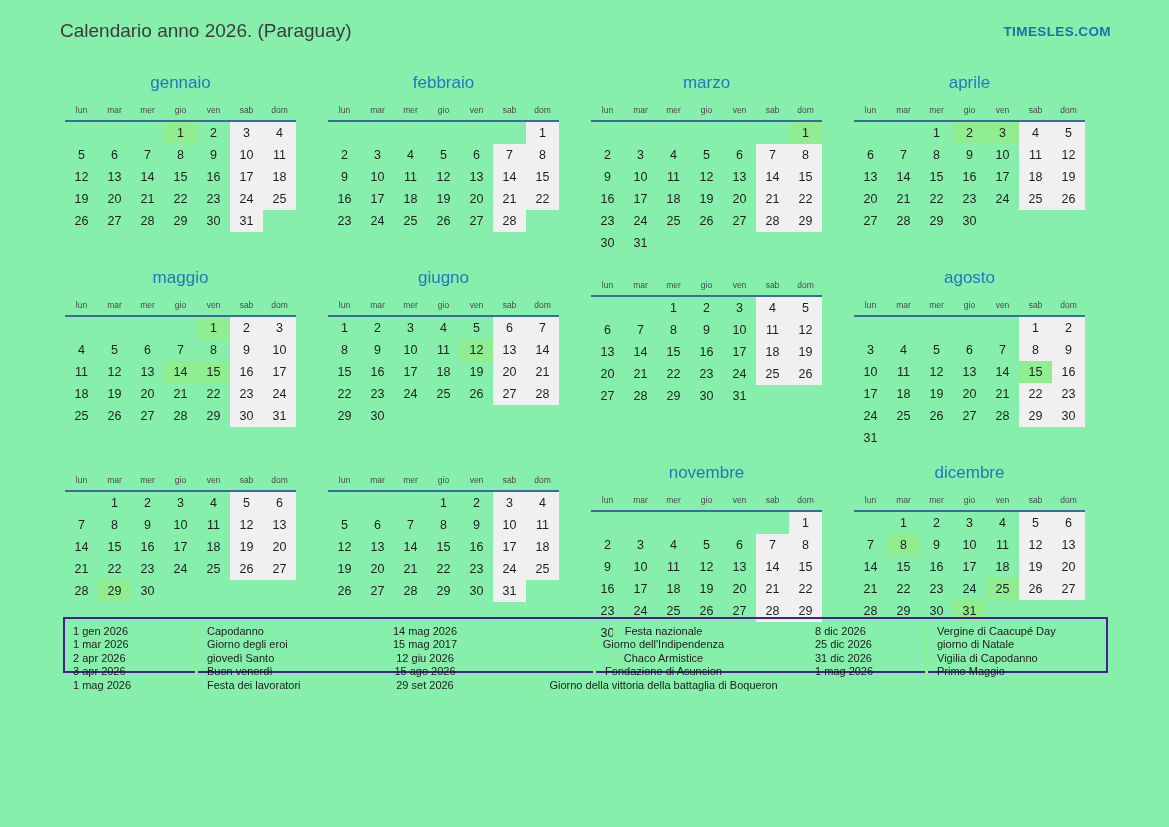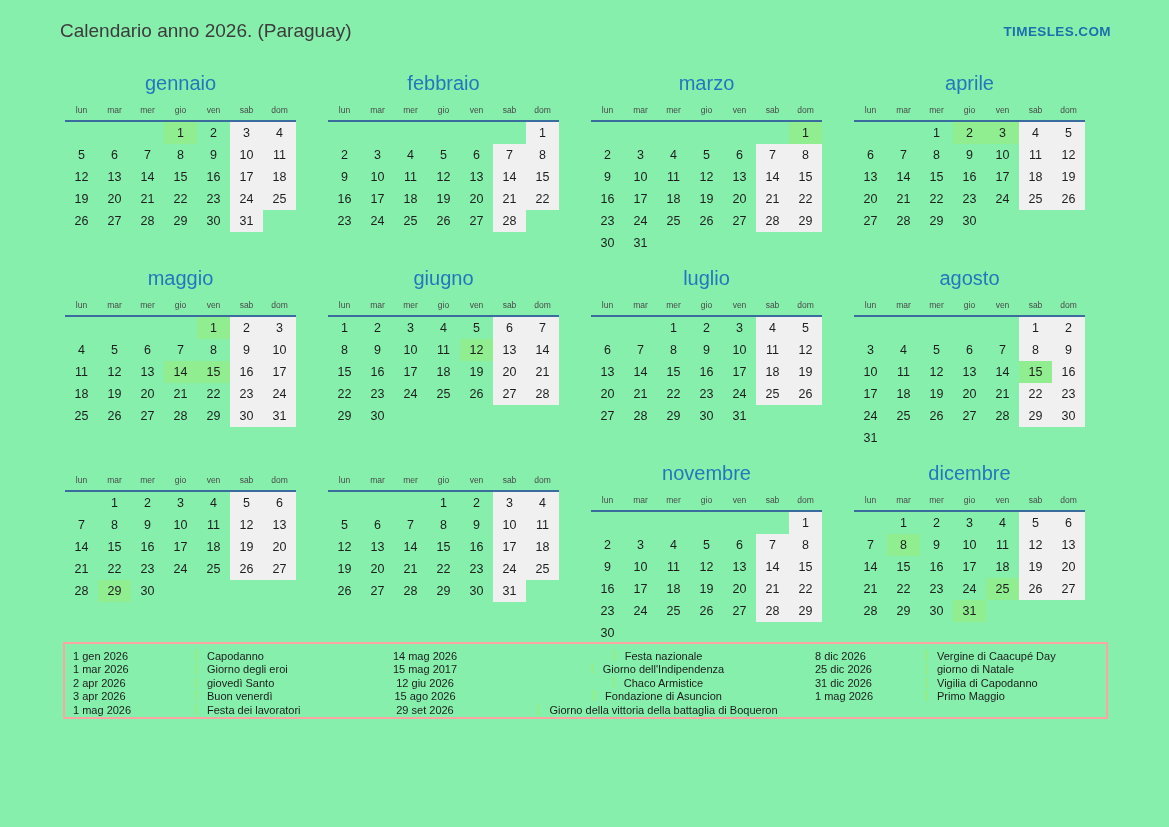--- a/index.html
+++ b/index.html
@@ -4,32 +4,32 @@
 <style>
   html,body{margin:0;padding:0;background:#fff;}
   .page{position:relative;width:1169px;height:827px;background:#86efac;overflow:hidden;
         font-family:"Liberation Sans","DejaVu Sans",sans-serif;}
   .page-title{position:absolute;left:60px;top:20px;font-size:19px;font-weight:400;color:#3c3c3c;}
   .site-logo{position:absolute;right:58px;top:24px;font-size:13.5px;font-weight:600;
              color:#1d6fae;letter-spacing:.4px;text-decoration:none;cursor:pointer;}
   .months{position:absolute;left:64px;top:73px;display:grid;
           grid-template-columns:repeat(4,233px);column-gap:30px;grid-auto-rows:195px;}
   .month{width:233px;}
-  .month-title{text-align:center;font-size:20px;color:var(--accent,#2577bd);
+  .month-title{text-align:center;font-size:17px;color:var(--accent,#2577bd);
                height:20px;line-height:20px;margin-bottom:6px;}
   table.cal{border-collapse:collapse;margin:12px auto;table-layout:fixed;}
   table.cal th{width:33px;font-size:8.5px;font-weight:400;color:#4a4a4a;
                padding:0 0 5px 0;text-align:center;
                border-bottom:2px solid var(--rule,#3a6d9e);}
   table.cal td{width:33px;height:22px;text-align:center;vertical-align:middle;
                font-size:12.5px;color:#1e1e1e;padding:0;}
   td.weekend{background:var(--weekend,#f0f0f0);}
   td.holiday{background:var(--green,#90ee90);}
-  .legend{position:absolute;left:63px;top:642px;width:1045px;height:77px;
-          box-sizing:border-box;border:2px solid #fca5a5;display:flex;
+  .legend{position:absolute;left:63px;top:617px;width:1045px;height:56px;
+          box-sizing:border-box;border:2px solid #4c1d95;display:flex;
           padding:6px 0 0 8px;}
   .lgroup{display:grid;grid-auto-rows:13.4px;align-content:start;}
   .lg0{width:277px;grid-template-columns:122px auto;}
   .lg1{width:465px;grid-template-columns:150px auto;text-align:center;}
   .lg2{width:290px;grid-template-columns:110px auto;}
   .ldate,.lname{font-size:11px;line-height:13.4px;color:#1c1c1c;white-space:nowrap;}
   .lbar{display:inline-block;width:3px;height:11px;background:var(--green,#90ee90);
         margin-right:9px;vertical-align:-1px;}
 </style>
 </head>
@@ -420,21 +420,20 @@
               <td></td>
               <td></td>
               <td></td>
               <td></td>
               <td></td>
             </tr>
           </tbody>
         </table>
       </div>
       <div class="month">
-        <div class="month-title">luglio</div>
         <table class="cal">
           <thead>
             <tr>
               <th>lun</th>
               <th>mar</th>
               <th>mer</th>
               <th>gio</th>
               <th>ven</th>
               <th>sab</th>
               <th>dom</th>

